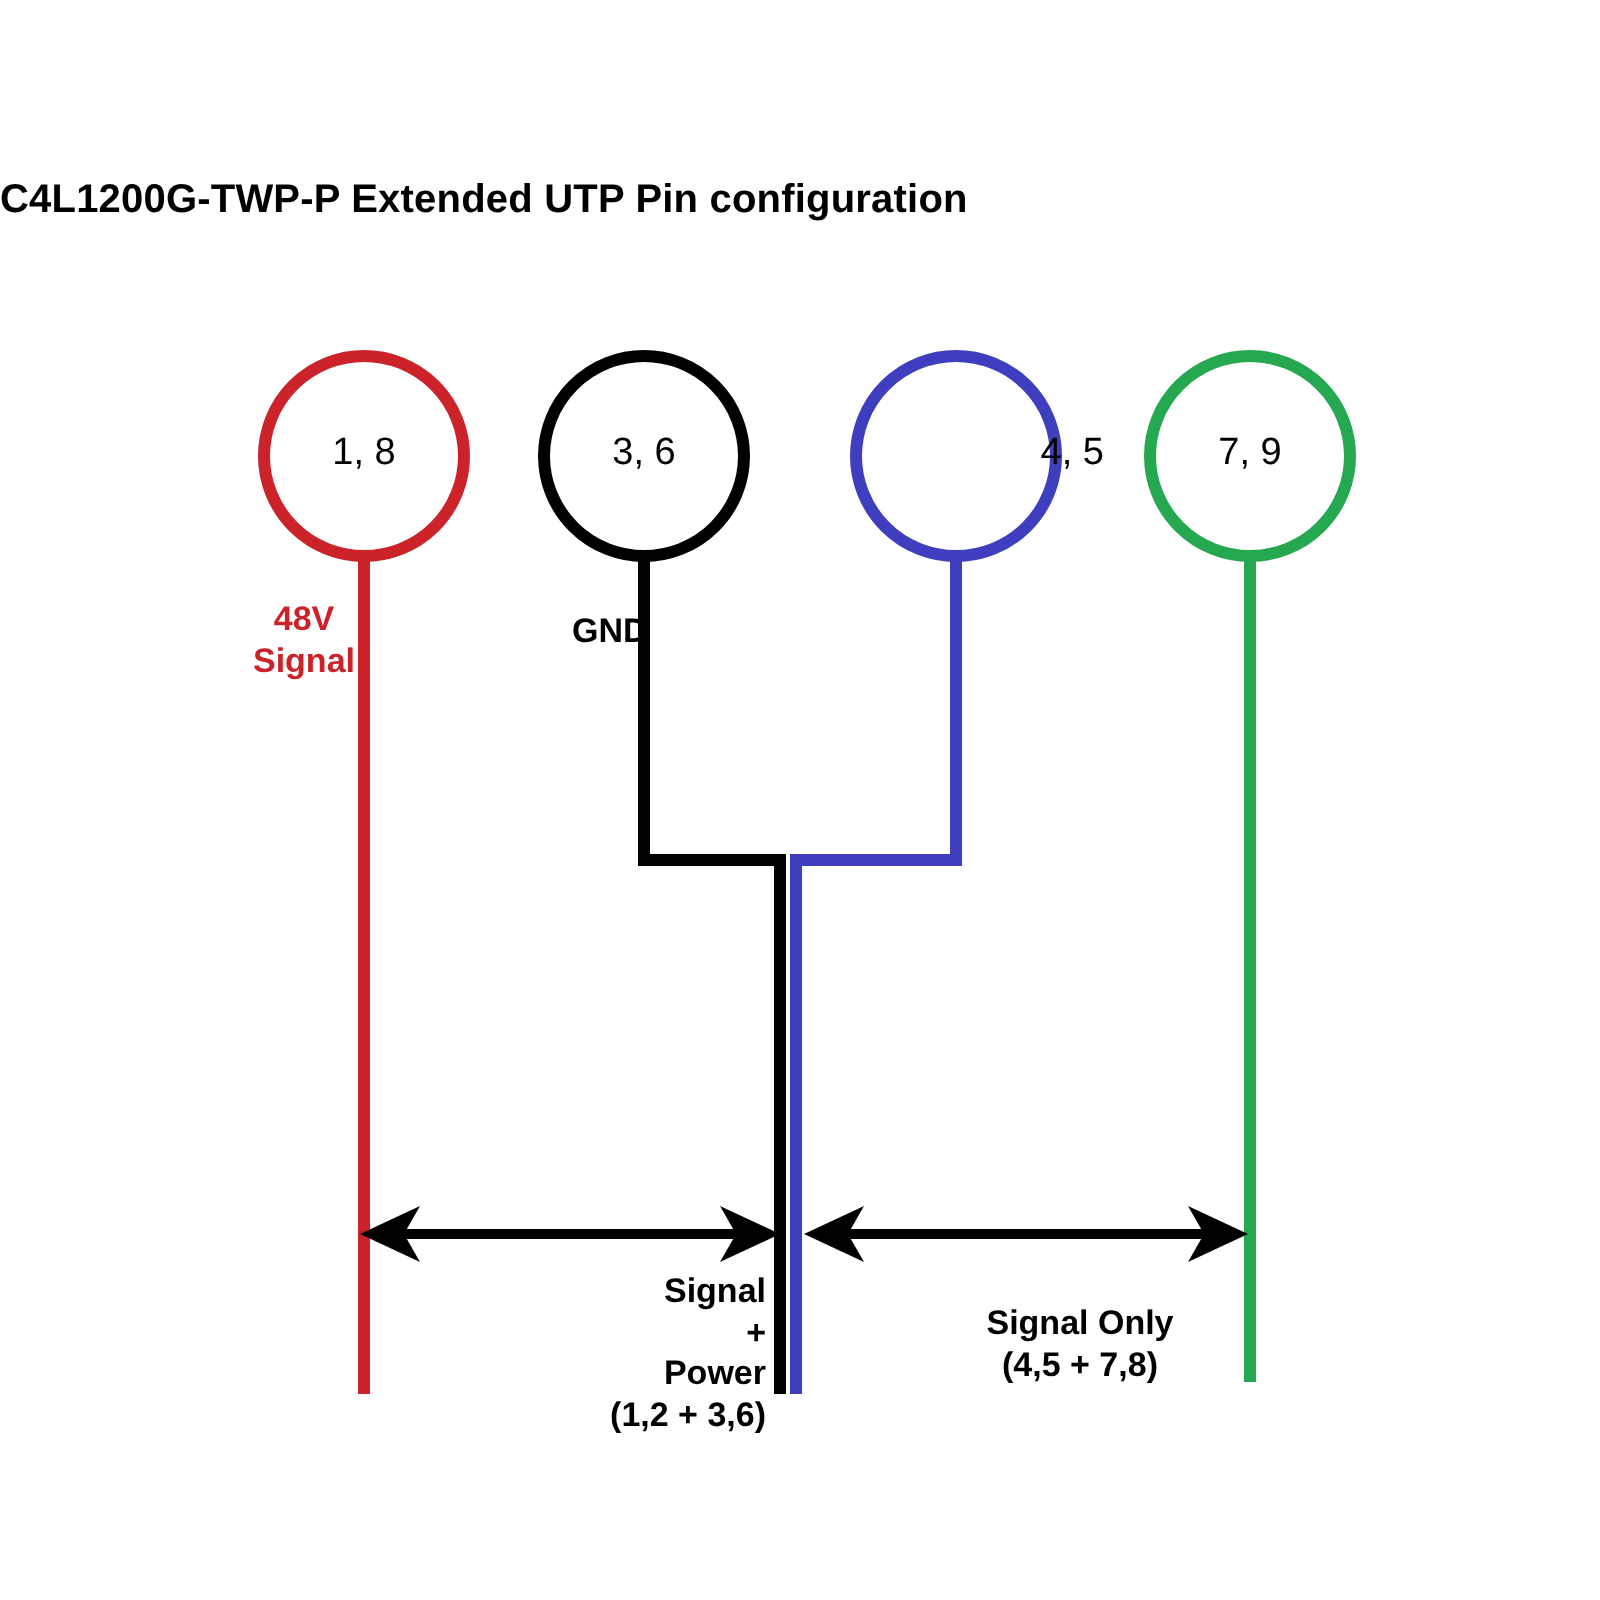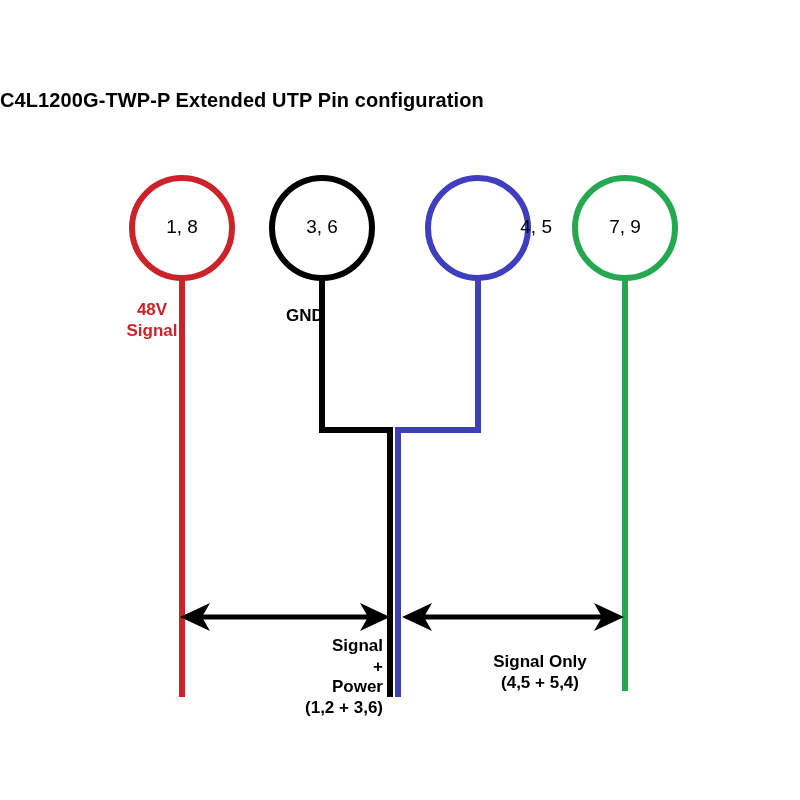--- a/index.html
+++ b/index.html
@@ -131,15 +131,15 @@
 Signal</div>
 
   <div class="txt" id="label-gnd">GND</div>
 
   <div class="txt" id="label-signal-power">Signal
 +
 Power
 (1,2 + 3,6)</div>
 
   <div class="txt" id="label-signal-only">Signal Only
-(4,5 + 5,4)</div>
+(4,5 + 7,8)</div>
 
 </div>
 
 </body></html>

